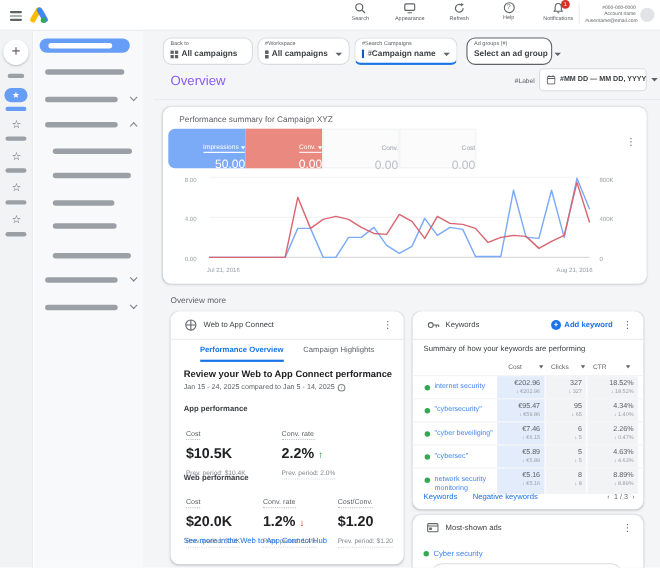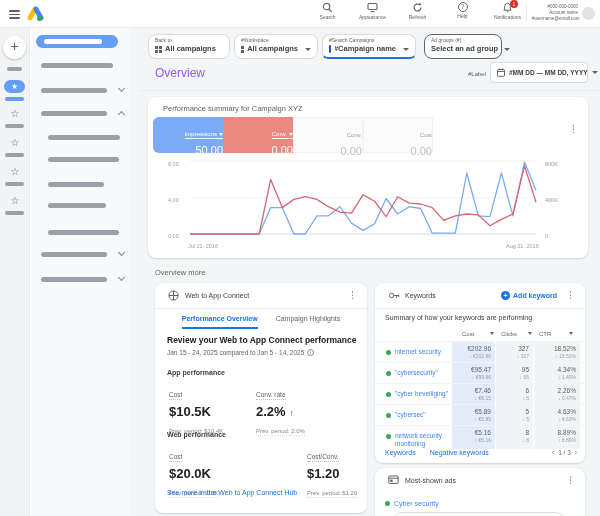--- a/index.html
+++ b/index.html
@@ -390,20 +390,26 @@
       <div class="mv"><span>2.2%</span>
         <span class="arr up">↑</span></div>
       <span class="mp">Prev. period: 2.0%</span>
     </div>
     <div class="sec-lbl" style="top:148px;">Web performance</div>
     <div class="m-col" style="left:14px; top:162px;">
       <span class="ml">Cost</span>
       <div class="mv">$20.0K</div>
       <span class="mp">Prev. period: $10K</span>
     </div>
+    <div class="m-col" style="left:84px; top:162px;">
+      <span class="ml">Conv. rate</span>
+      <div class="mv"><span>1.2%</span>
+        <span class="arr dn">↓</span></div>
+      <span class="mp">Prev. period: 1.4%</span>
+    </div>
     <div class="m-col" style="left:152px; top:162px;">
       <span class="ml">Cost/Conv.</span>
       <div class="mv">$1.20</div>
       <span class="mp">Prev. period: $1.20</span>
     </div>
     <div class="wta-link">See more in the Web to App Connect Hub</div>
   </div>
 
   <div class="card kw-card">
     <div class="card-head">

